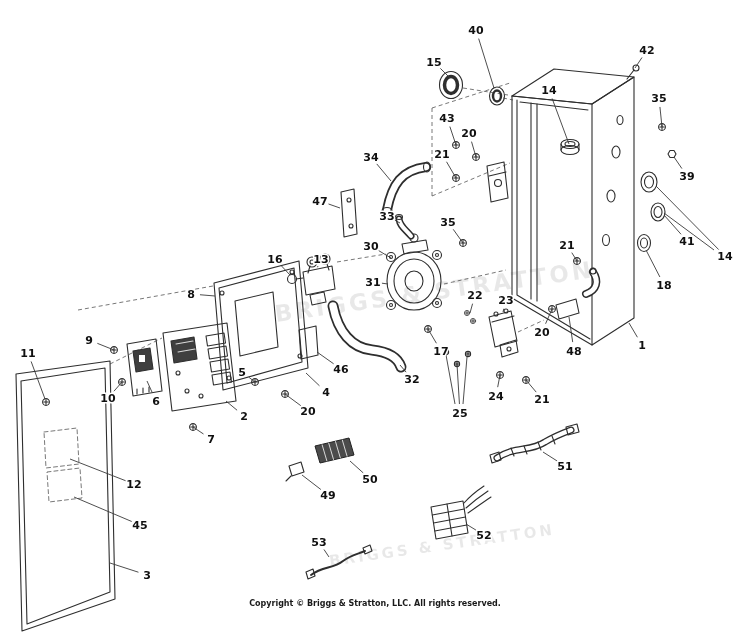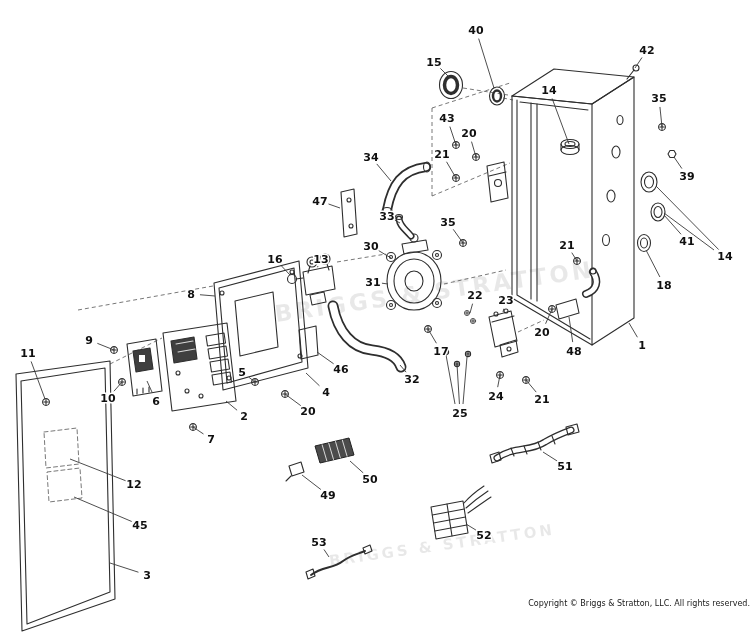--- a/index.html
+++ b/index.html
@@ -8,22 +8,22 @@
   .stage svg{position:absolute;left:0;top:0;}
   .art{stroke:#2e2e2e;fill:none;stroke-width:1.1;stroke-linejoin:round;stroke-linecap:round;}
   .dash{stroke:#555;stroke-width:0.8;stroke-dasharray:4 3;fill:none;}
   .tube-o{stroke:#2e2e2e;fill:none;stroke-linecap:round;}
   .tube-i{stroke:#fff;fill:none;stroke-linecap:round;}
   #leader-lines line{stroke:#3a3a3a;stroke-width:0.9;}
   #extra-leaders line{stroke:#3a3a3a;stroke-width:0.9;}
   #part-labels text{font:bold 11px "DejaVu Sans",sans-serif;fill:#101010;text-anchor:middle;
                     paint-order:stroke;stroke:#fff;stroke-width:3px;}
   .wm{font-family:"DejaVu Sans",sans-serif;font-weight:bold;fill:rgba(0,0,0,0.09);letter-spacing:3px;}
-  .copyright{position:absolute;left:0;right:0;top:599px;text-align:right;
-             font-weight:normal;font-size:8px;color:#1a1a1a;}
+  .copyright{position:absolute;left:0;right:0;top:599px;text-align:center;
+             font-weight:bold;font-size:8px;color:#1a1a1a;}
 </style>
 </head>
 <body>
 
 <div class="stage">
   <svg width="750" height="636" viewBox="0 0 750 636">
 
     <defs>
       <g id="screw-glyph">
         <circle r="3.4"></circle>

